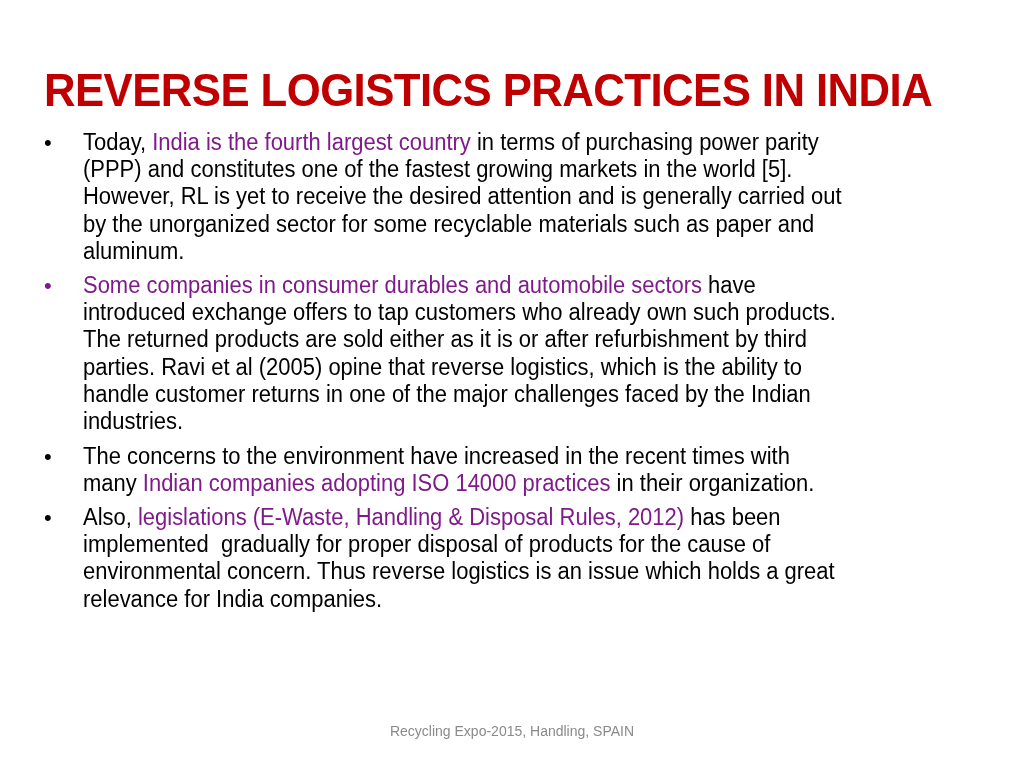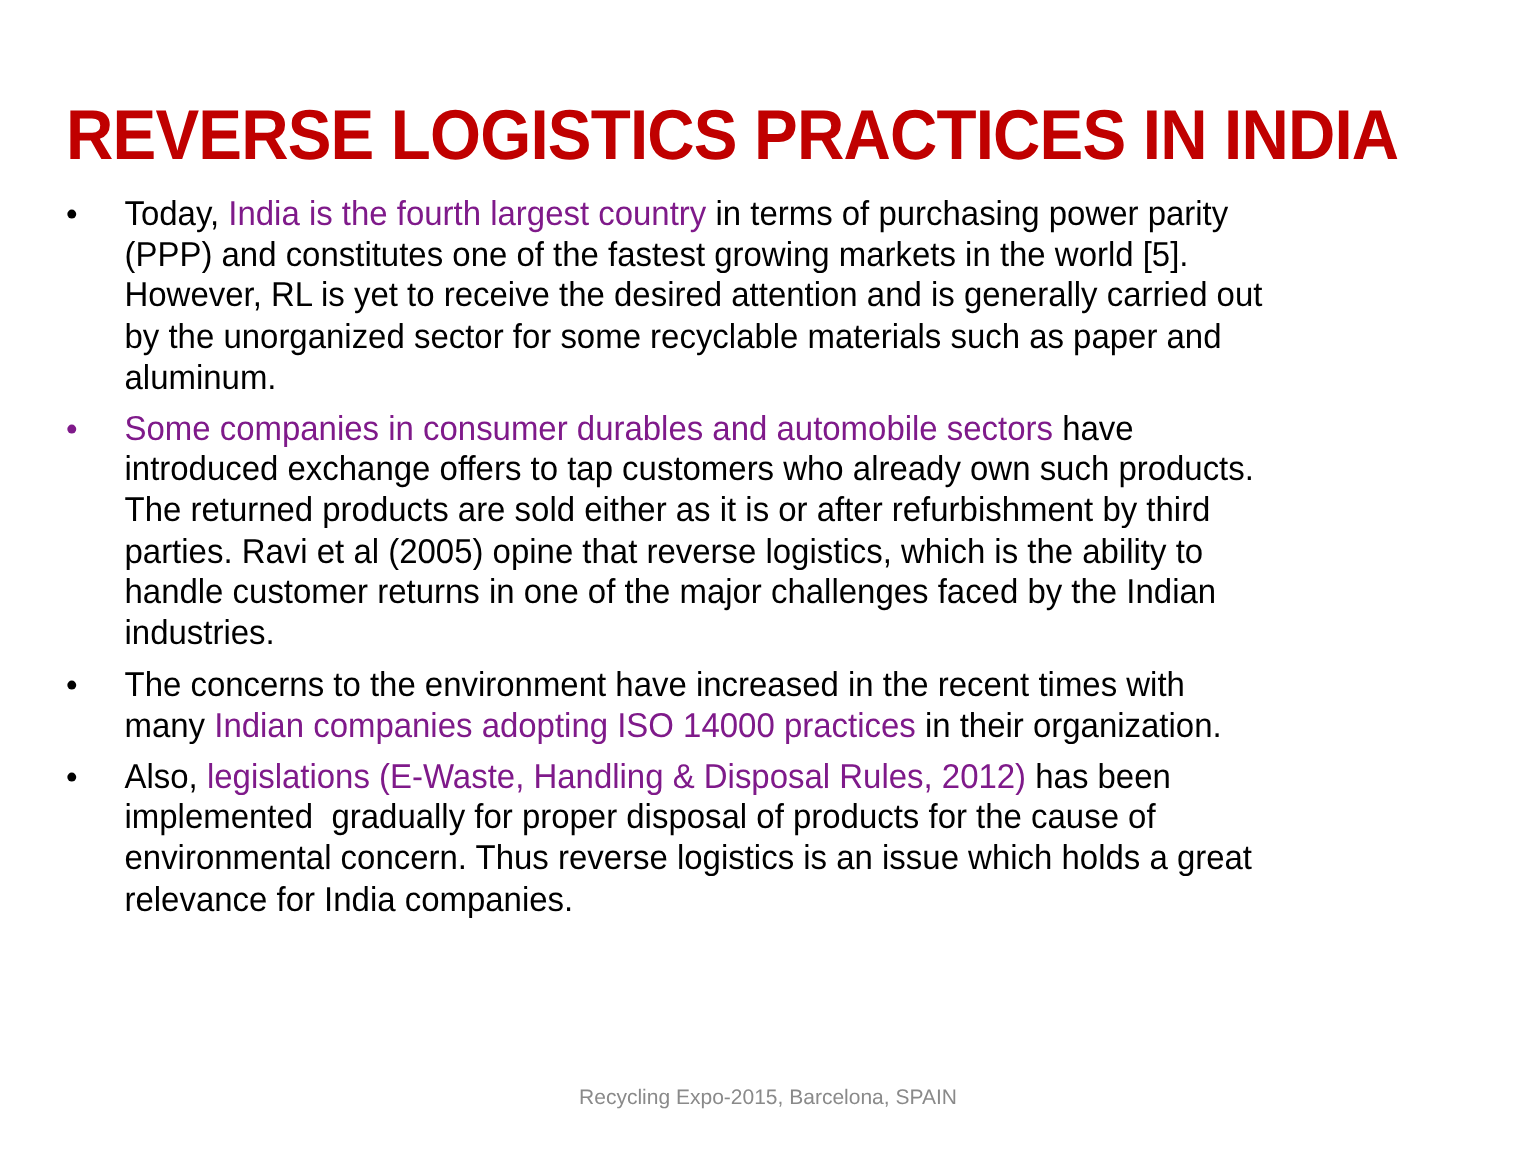--- a/index.html
+++ b/index.html
@@ -122,14 +122,14 @@
       <span class="bullet-dot" style="top:0;">•</span>
       <div class="line" style="top:0;">
         <span>Also, </span><span class="hl">legislations (E-Waste, Handling &amp; Disposal Rules, 2012)</span><span> has been</span>
       </div>
       <div class="line" style="top:27.2px; white-space:pre;"><span>implemented  gradually for proper disposal of products for the cause of</span></div>
       <div class="line" style="top:54.4px;"><span>environmental concern. Thus reverse logistics is an issue which holds a great</span></div>
       <div class="line" style="top:81.6px;"><span>relevance for India companies.</span></div>
     </li>
   </ul>
 
-  <div class="footer">Recycling Expo-2015, Barcelona, SPAIN</div>
+  <div class="footer">Recycling Expo-2015, Handling, SPAIN</div>
 </div>
 
 </body></html>

